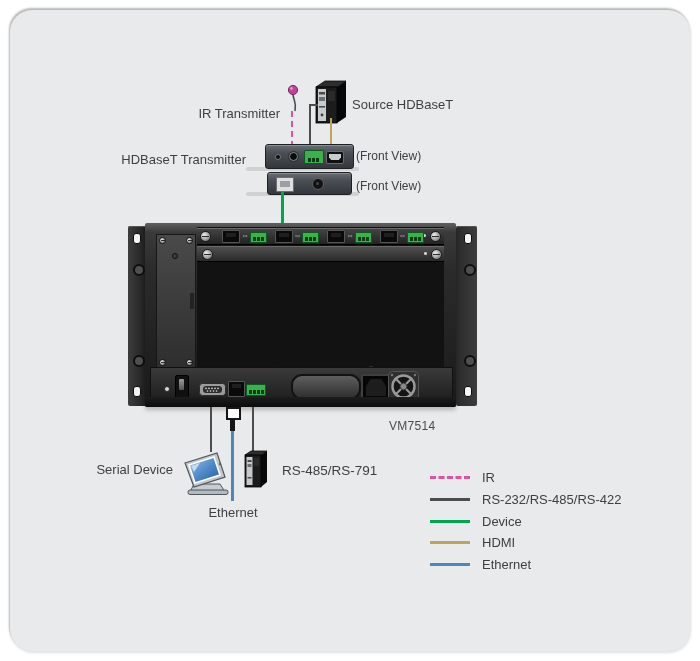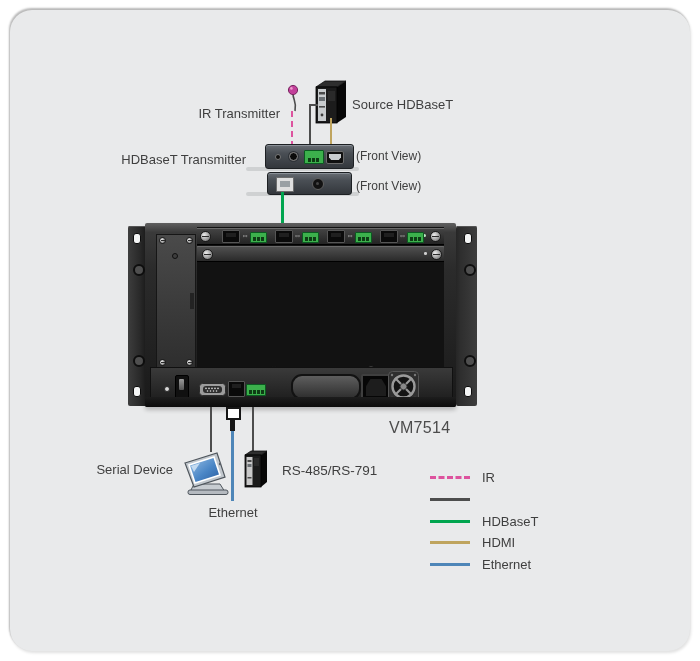--- a/index.html
+++ b/index.html
@@ -70,21 +70,21 @@
        clip-path:polygon(22% 0,78% 0,100% 42%,100% 100%,0 100%,0 42%);}
   .footer-band{position:absolute;left:145px;top:397px;width:311px;height:10px;border-radius:0 0 2px 2px;
        background:linear-gradient(180deg,#1d1d1d,#0b0b0b);}
   
   .eth-plug{position:absolute;left:226px;top:407px;width:11px;height:9px;background:#fff;border:2px solid #161616;}
   .eth-stem{position:absolute;left:230px;top:418px;width:5px;height:13px;background:#161616;}
   
   .legend-row{position:absolute;left:0;height:17px;display:flex;align-items:center;}
   .legend-swatch{width:40px;height:0;margin-right:12px;flex:0 0 40px;}
   .legend-label{font-size:13px;color:#3f3f3f;white-space:nowrap;}
-  .model-label{position:absolute;font-size:16px;color:#4c4c4c;letter-spacing:.3px;}
+  .model-label{position:absolute;font-size:12px;color:#4c4c4c;letter-spacing:.3px;}
 </style>
 </head>
 <body>
 
 <div class="canvas">
   <div class="panel"></div>
 
   <svg class="abs" style="left:284px;top:82px;" width="18" height="32" viewBox="0 0 18 32">
     <path d="M9,12 C9,18 13,20 11,29" fill="none" stroke="#4d4d4d" stroke-width="1.6"></path>
     <circle cx="9" cy="8" r="4.6" fill="#c2409a" stroke="#77265f" stroke-width="1"></circle>
@@ -339,24 +339,25 @@
   <div class="lbl" style="left:282px;top:463px;font-size:13.5px;">RS-485/RS-791</div>
   <div class="lbl" style="left:193px;top:505px;width:80px;text-align:center;">Ethernet</div>
 
   <div class="abs" id="legend" style="left:430px;top:469px;width:220px;height:110px;">
       <div class="legend-row" style="top: 0px;">
         <div class="legend-swatch" style="border-top: 3px dashed rgb(221, 83, 158);"></div>
         <span class="legend-label">IR</span>
       </div>
       <div class="legend-row" style="top: 21.75px;">
         <div class="legend-swatch" style="border-top: 3px solid rgb(77, 77, 77);"></div>
+        <span class="legend-label">RS-232/RS-485/RS-422</span>
       </div>
       <div class="legend-row" style="top: 43.5px;">
         <div class="legend-swatch" style="border-top: 3px solid rgb(0, 165, 79);"></div>
-        <span class="legend-label">HDBaseT</span>
+        <span class="legend-label">Device</span>
       </div>
       <div class="legend-row" style="top: 65.25px;">
         <div class="legend-swatch" style="border-top: 3px solid rgb(191, 164, 94);"></div>
         <span class="legend-label">HDMI</span>
       </div>
       <div class="legend-row" style="top: 87px;">
         <div class="legend-swatch" style="border-top: 3px solid rgb(78, 134, 184);"></div>
         <span class="legend-label">Ethernet</span>
       </div>
     </div>

